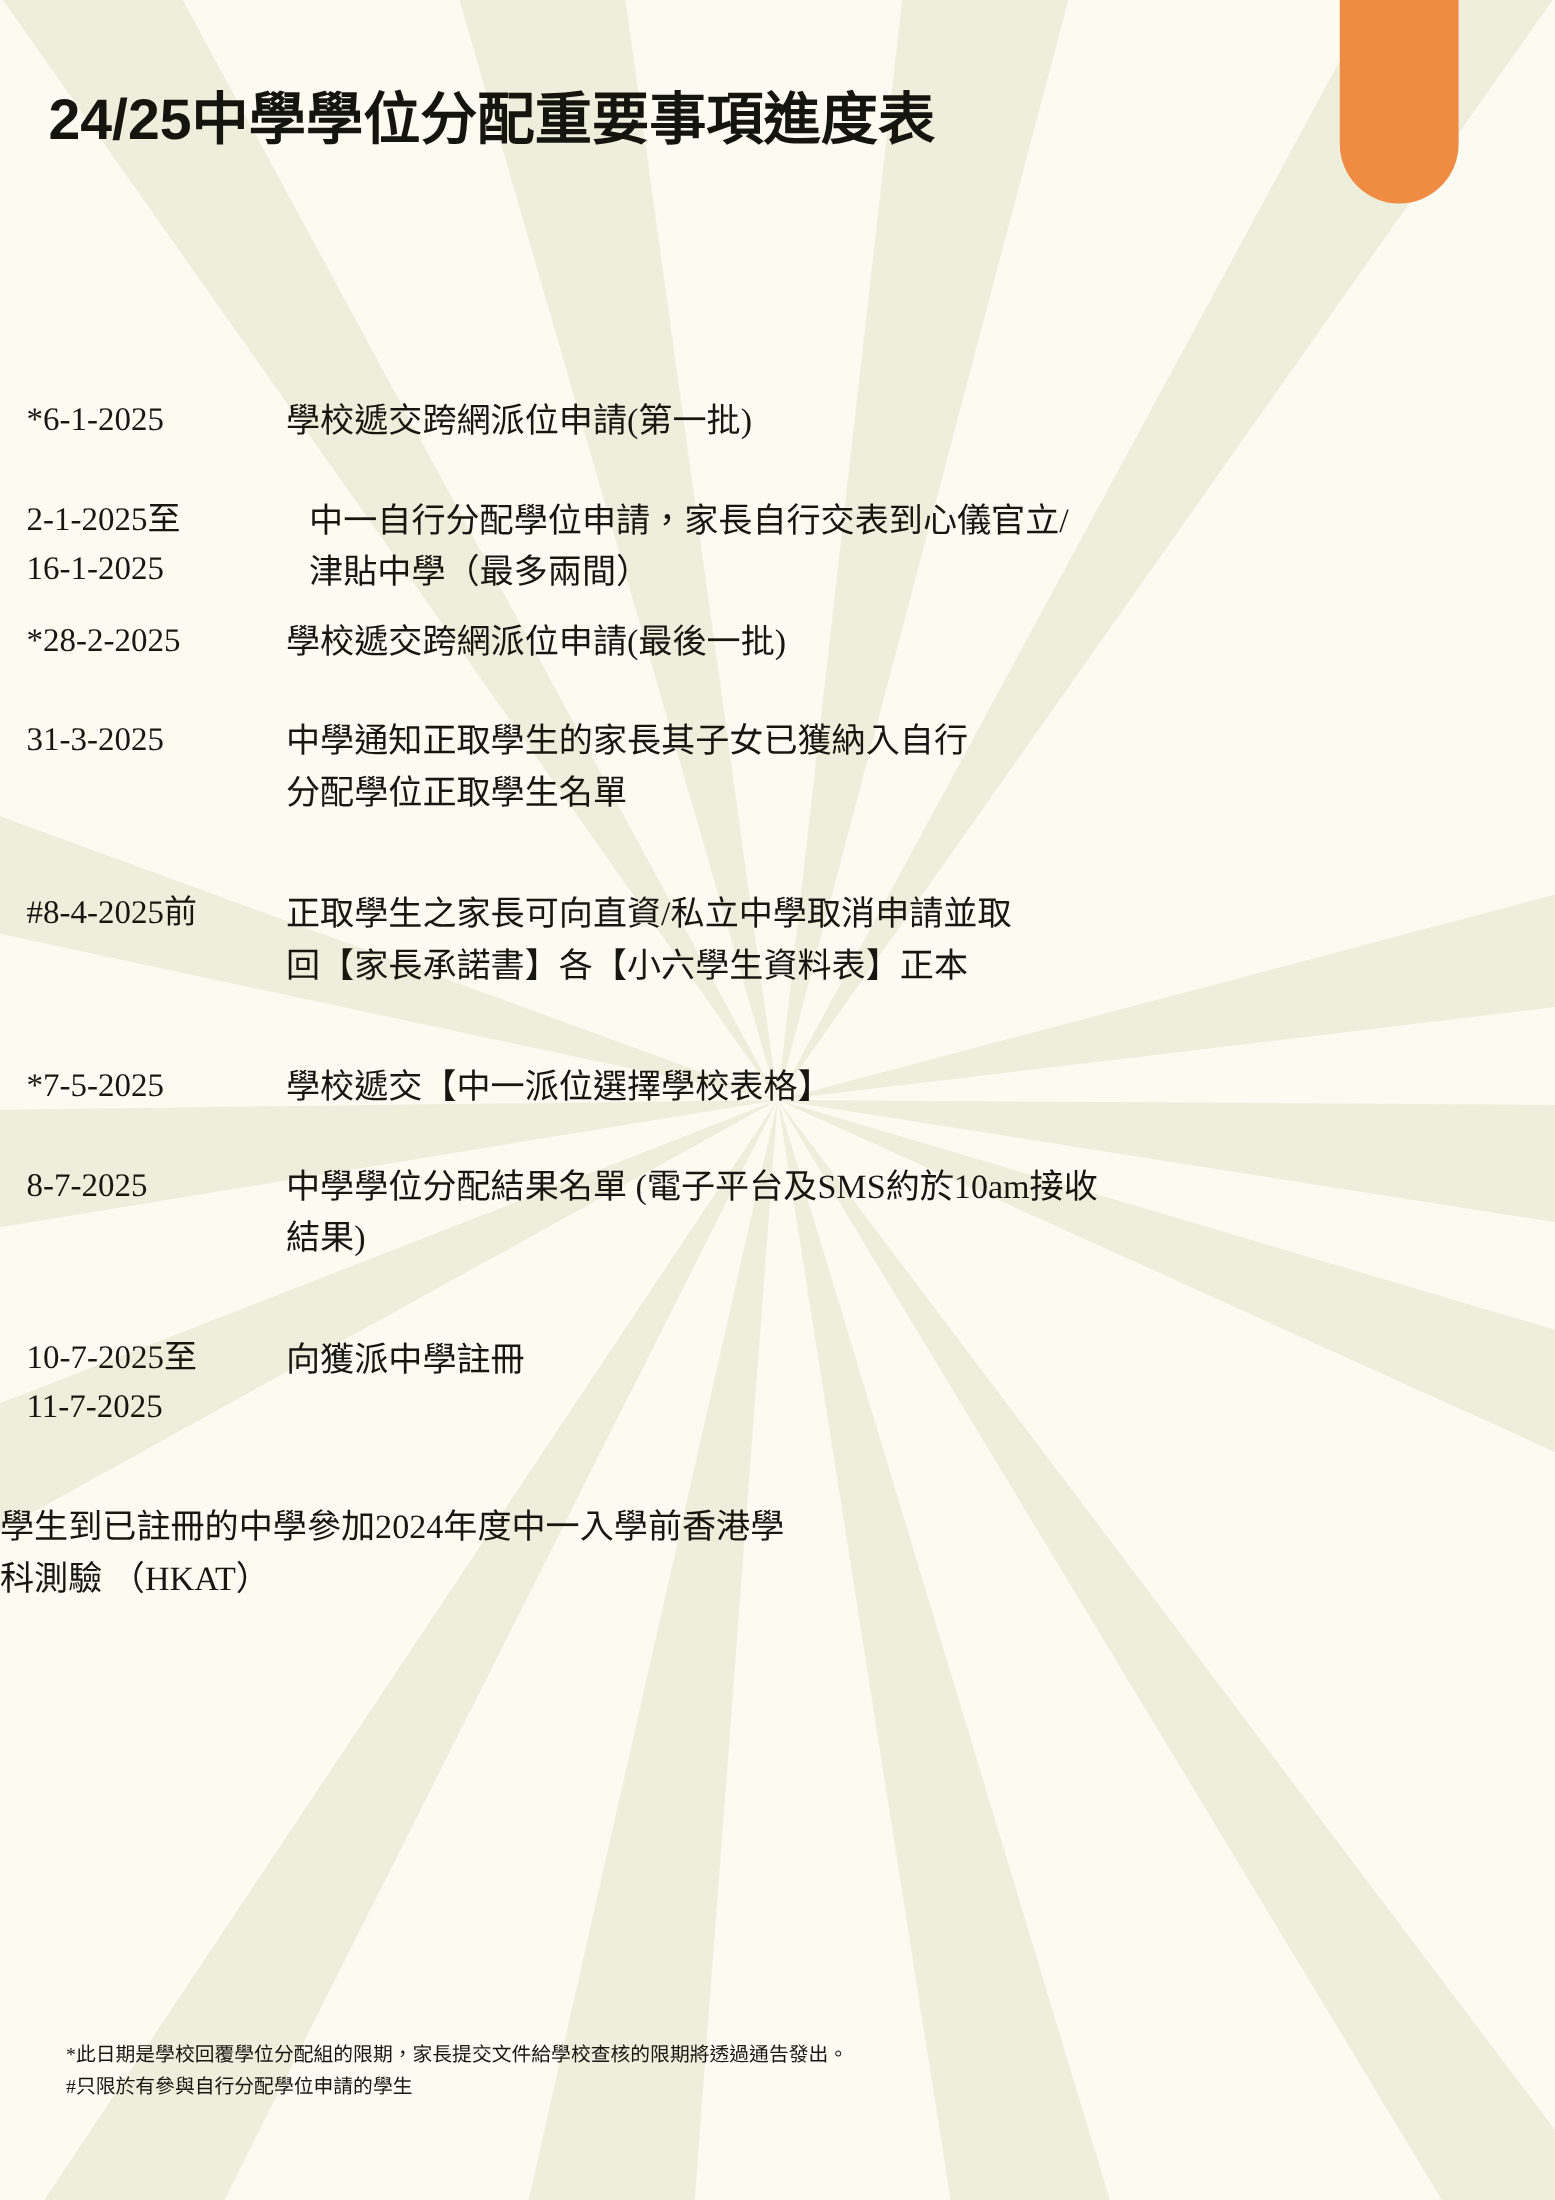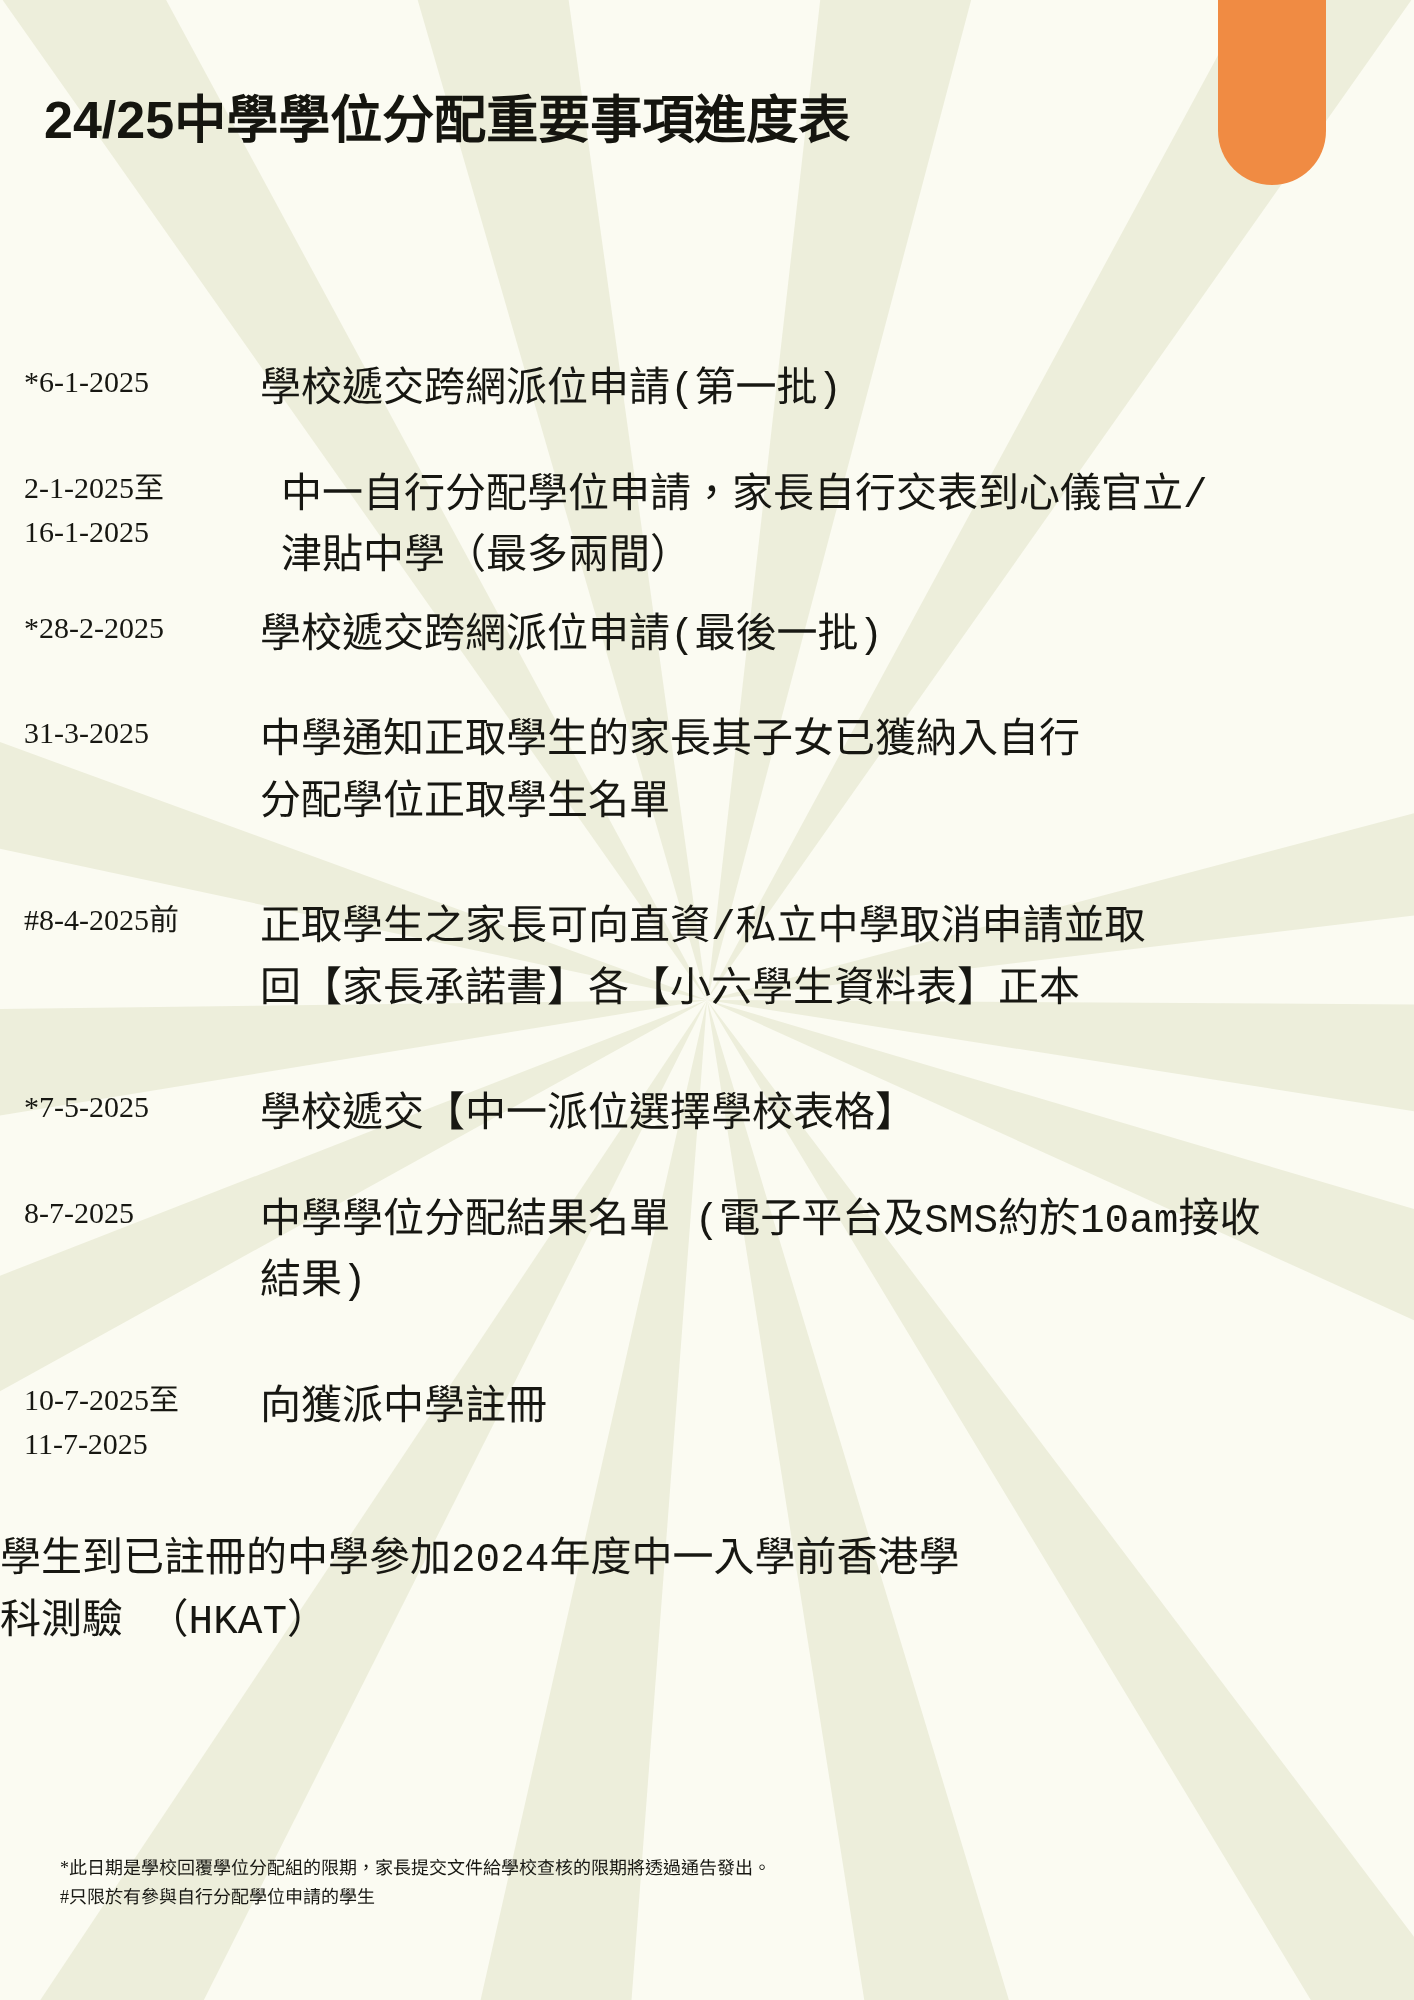--- a/index.html
+++ b/index.html
@@ -42,21 +42,21 @@
     height: 255px;
     border-radius: 60px;
     background: #f08b43;
     z-index: 1;
   }
 
   
   .title {
     position: absolute;
     left: 44px;
-    top: 78px;
+    top: 66px;
     z-index: 3;
     font-family: "Liberation Sans", sans-serif;
     font-weight: bold;
     font-size: 52px;
     letter-spacing: 0px;
     color: #15150f;
     white-space: nowrap;
   }
 
   
@@ -78,25 +78,24 @@
     padding-left: 24px;
     font-size: 30px;
     line-height: 1.48;
     color: #171712;
     white-space: pre-line;
   }
   .row .desc {
     flex: 1 1 auto;
     box-sizing: border-box;
     padding-right: 56px;
-    font-size: 41px;
+    font-size: 31px;
     line-height: 1.5;
     color: #171712;
     white-space: pre-line;
-    font-family: Liberation Mono, monospace;
   }
 
   
   .row.gap-s { margin-bottom: 17px; gap: 21px; }
   .row.gap-m { margin-bottom: 44px; }
   .row.gap-l { margin-bottom: 64px; }
 
   
   .footnotes {
     position: absolute;

